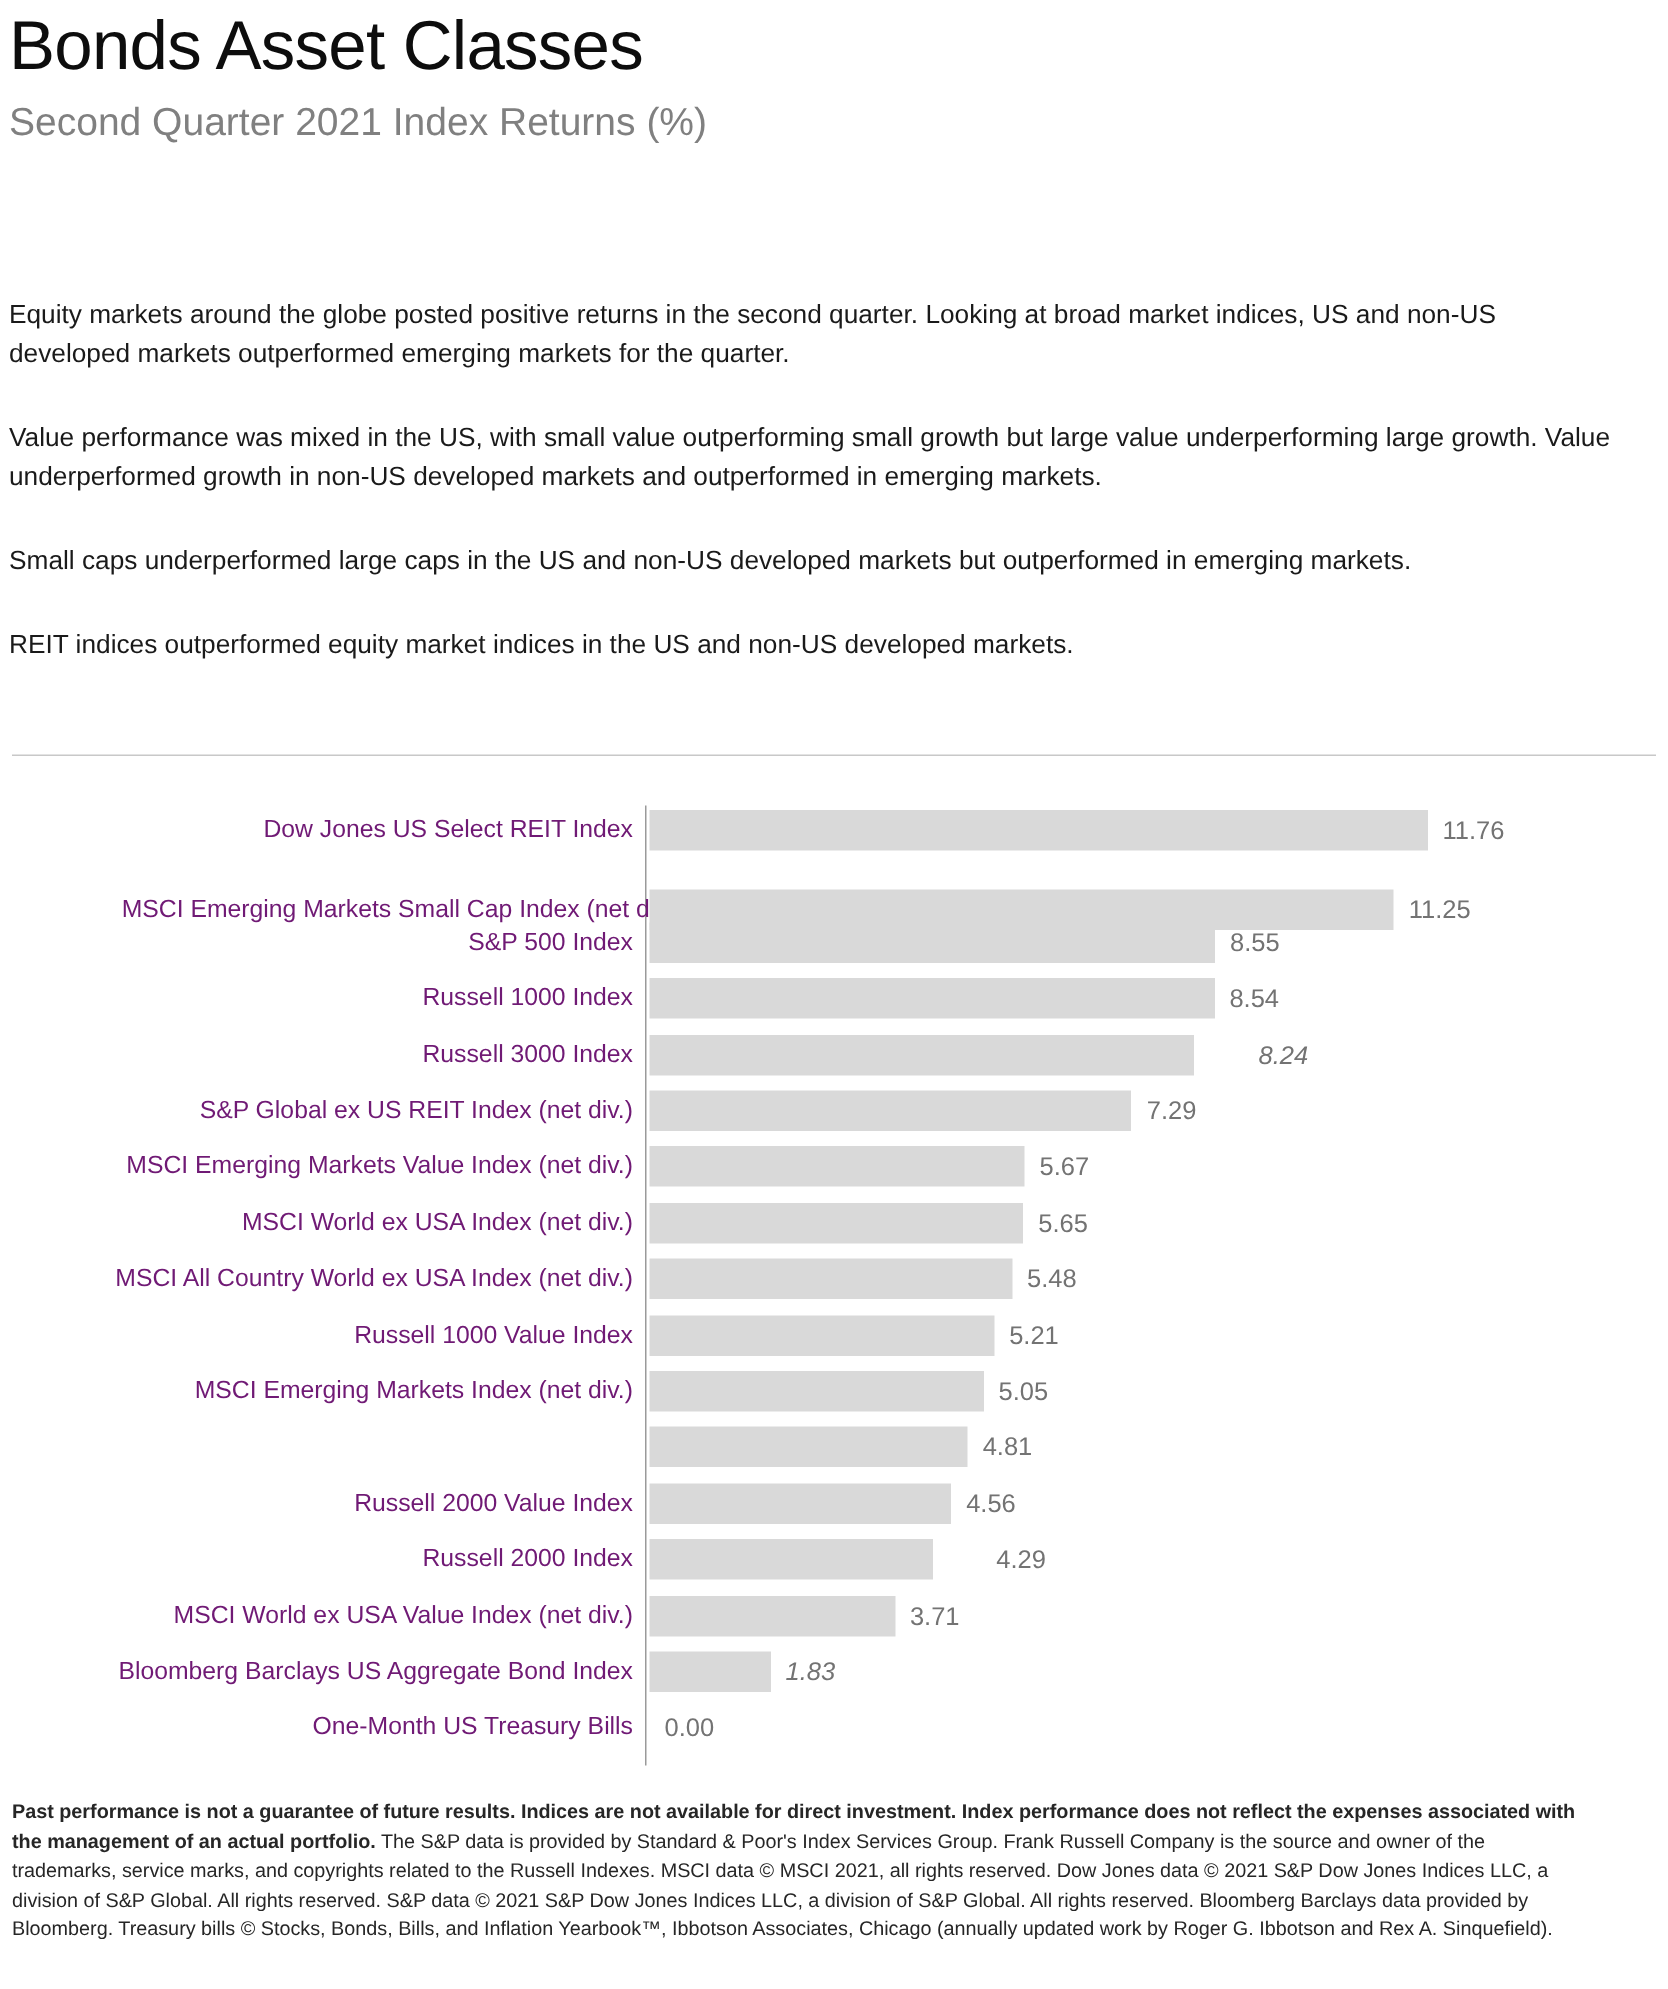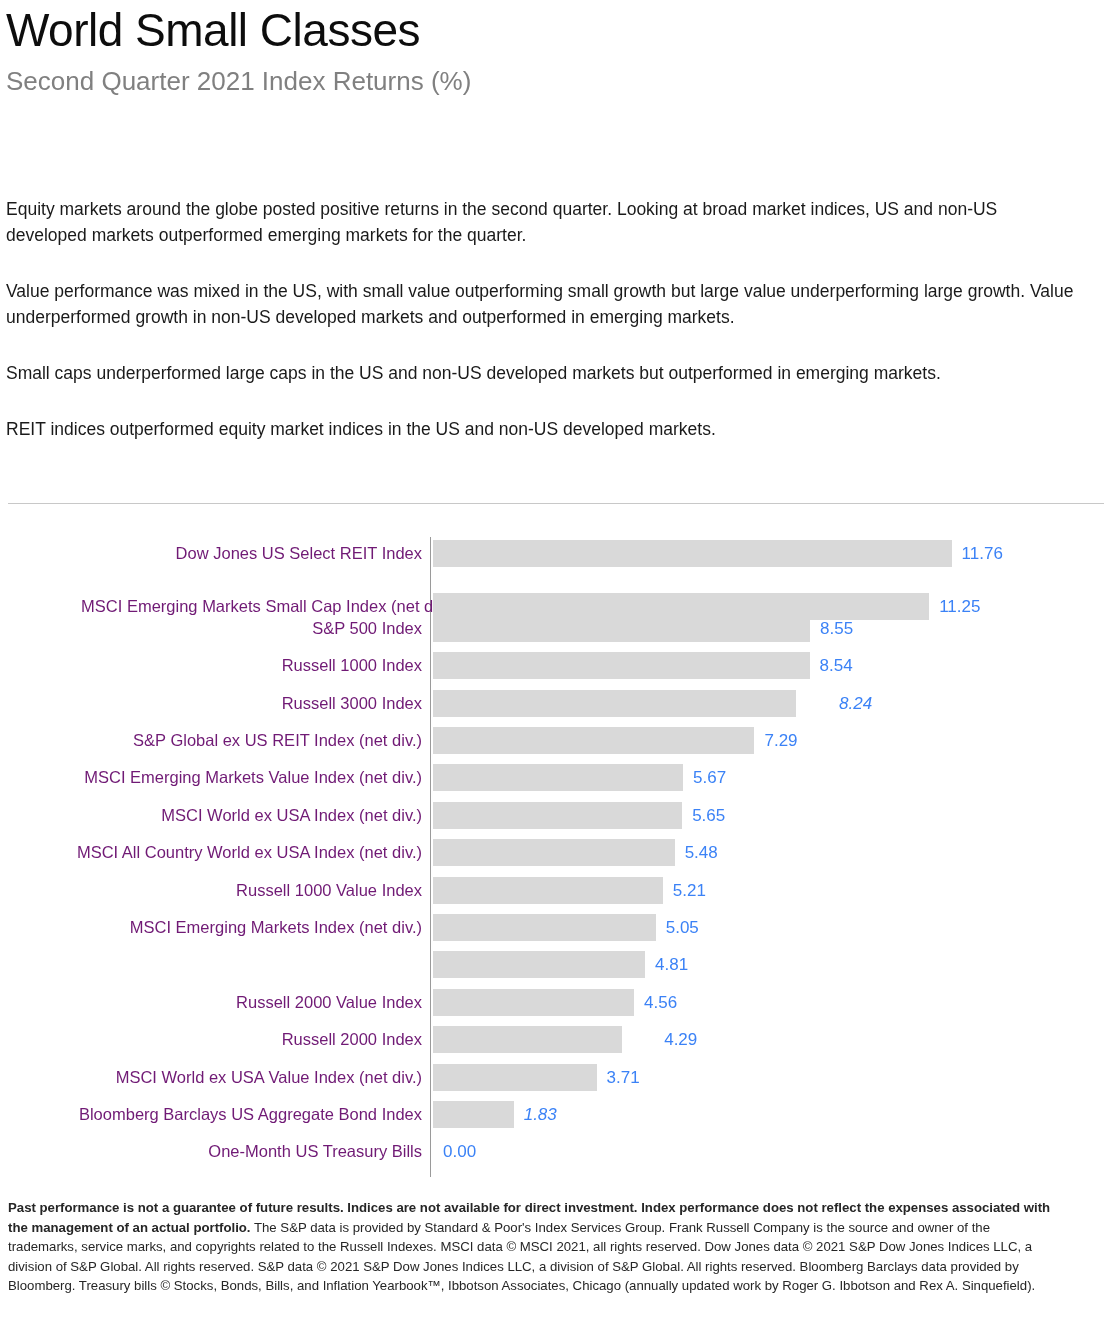--- a/index.html
+++ b/index.html
@@ -110,21 +110,21 @@
     left: 433px;
     top: 5px;
     height: 27px;
     background: #d9d9d9;
   }
   .bar-value {
     position: absolute;
     top: 0;
     font-size: 17px;
     line-height: 37.4px;
-    color: #3b82f6;
+    color: #737373;
     white-space: nowrap;
   }
 
   
   .footnote {
     position: absolute;
     left: 8px;
     top: 1198px;
     width: 1044px;
     font-size: 13.2px;
@@ -133,21 +133,21 @@
     text-align: left;
   }
   .footnote b { font-weight: bold; }
 </style>
 </head>
 <body>
 
 <div class="page">
 
   <div class="header">
-    <h1 class="title">World Small Classes</h1>
+    <h1 class="title">Bonds Asset Classes</h1>
     <div class="subtitle">Second Quarter 2021 Index Returns (%)</div>
   </div>
 
   <div class="commentary">
     <p>Equity markets around the globe posted positive returns in the second quarter. Looking at broad market indices, US and non-US developed markets outperformed emerging markets for the quarter.</p>
     <p>Value performance was mixed in the US, with small value outperforming small growth but large value underperforming large growth. Value underperformed growth in non-US developed markets and outperformed in emerging markets.</p>
     <p>Small caps underperformed large caps in the US and non-US developed markets but outperformed in emerging markets.</p>
     <p>REIT indices outperformed equity market indices in the US and non-US developed markets.</p>
   </div>
 

